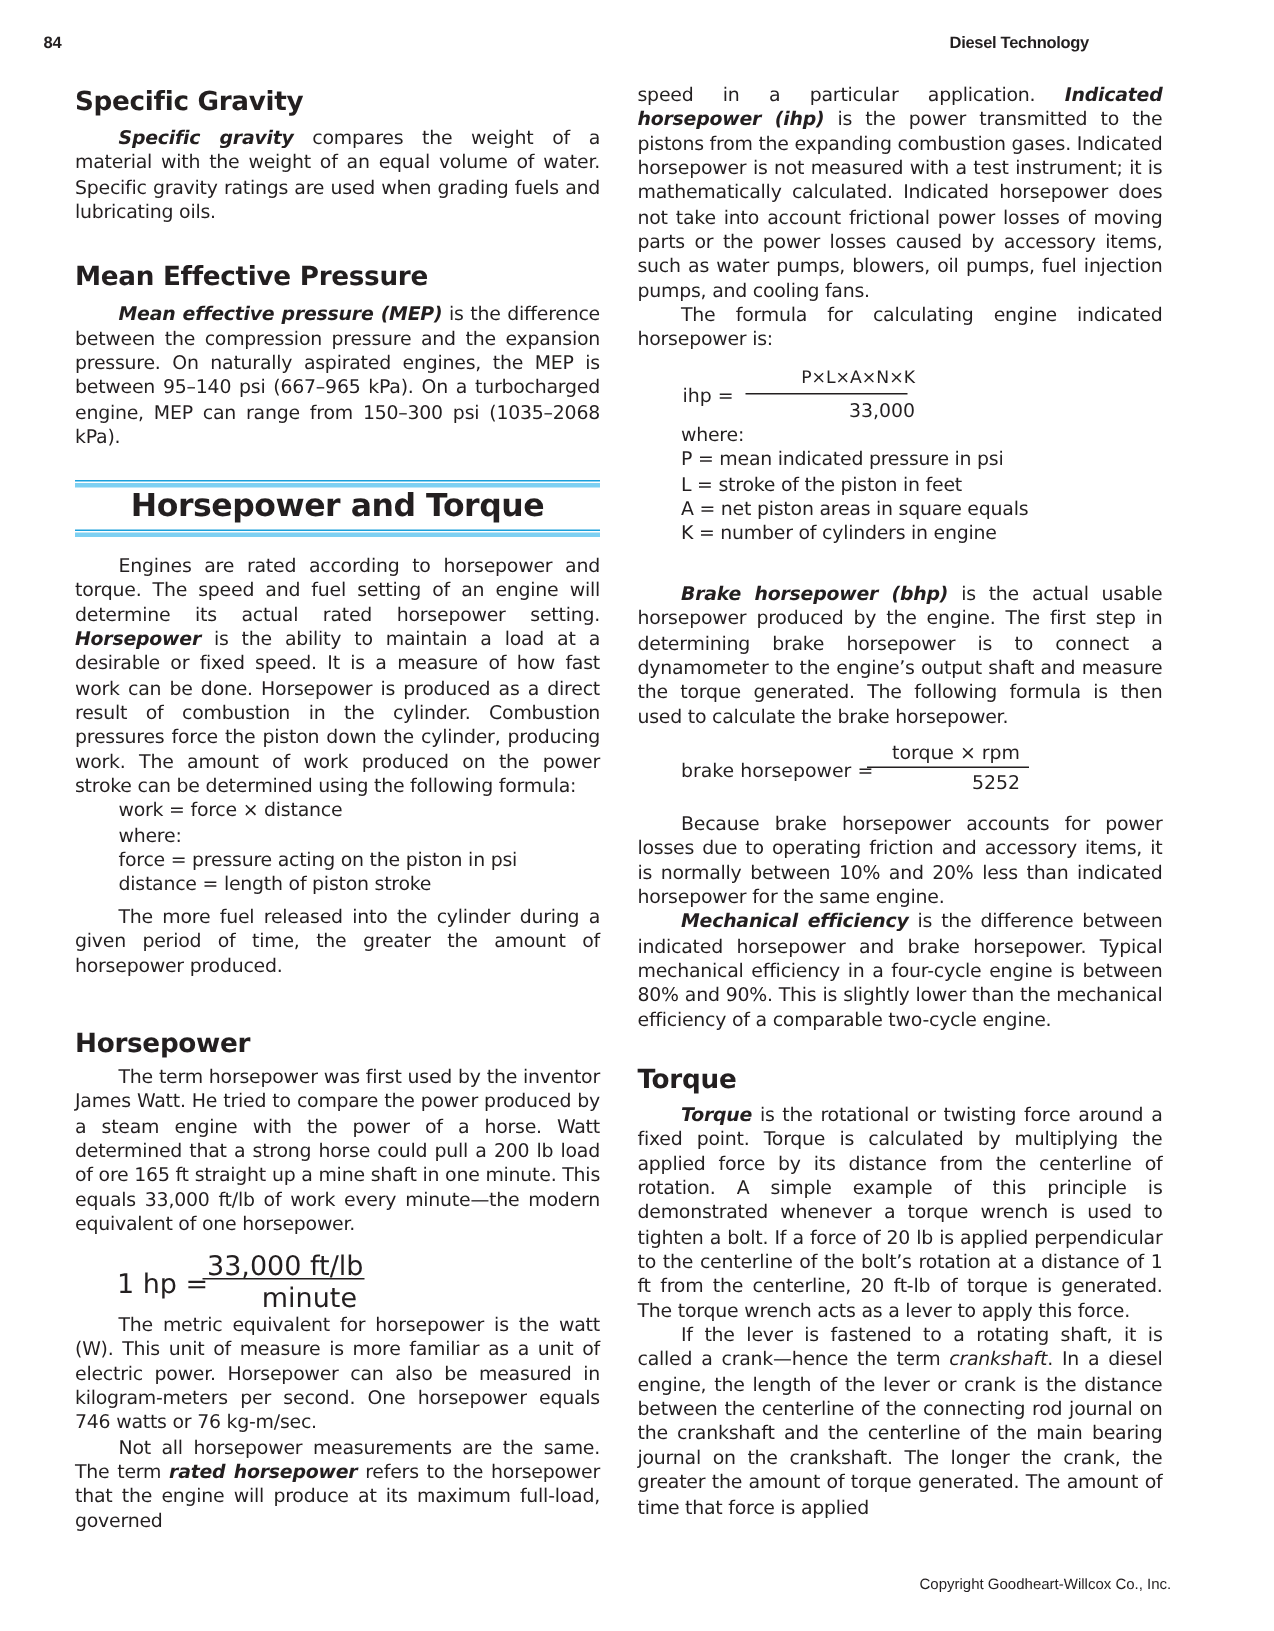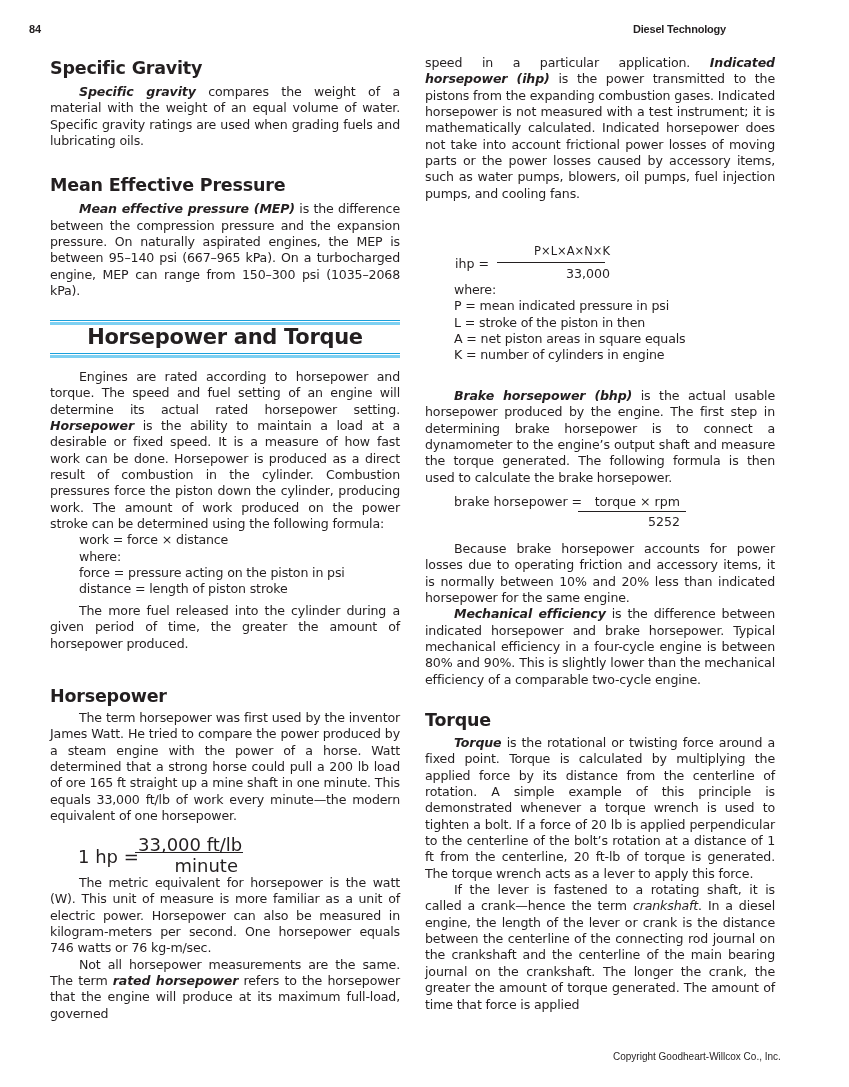--- a/index.html
+++ b/index.html
@@ -76,43 +76,44 @@
   <span class="den" style="left:60px; width:100px; top:21px;">minute</span>
 </div>
 
 <div class="col" style="left:50px; top:875px;">
   <p>The metric equivalent for horsepower is the watt (W). This unit of measure is more familiar as a unit of electric power. Horsepower can also be measured in kilogram-meters per second. One horsepower equals 746 watts or 76 kg-m/sec.</p>
   <p><span>Not all horsepower measurements are the same. The term </span><b><i>rated horsepower</i></b><span> refers to the horsepower that the engine will produce at its maximum full-load, governed</span></p>
 </div>
 
 <div class="col" style="left:425px; top:55px;">
   <p class="noind"><span>speed in a particular application. </span><b><i>Indicated horsepower (ihp)</i></b><span> is the power transmitted to the pistons from the expanding combustion gases. Indicated horsepower is not measured with a test instrument; it is mathematically calculated. Indicated horsepower does not take into account frictional power losses of moving parts or the power losses caused by accessory items, such as water pumps, blowers, oil pumps, fuel injection pumps, and cooling fans.</span></p>
+  <p>The formula for calculating engine indicated horsepower is:</p>
 </div>
 
 <div class="frac" style="left:455px; top:244px; width:160px; height:40px; font-size:12.6px;">
   <span class="lhs" style="left:0; top:12px;">ihp =</span>
   <span class="num" style="left:45px; width:110px; top:0; font-size:11.5px;">P×L×A×N×K</span>
   <div class="bar" style="left:42px; width:108px; top:18px;"></div>
   <span class="den" style="left:45px; width:110px; top:22px;">33,000</span>
 </div>
 
 <div class="col defs" style="left:454px; top:282px;">
   <div>where:</div>
   <div>P = mean indicated pressure in psi</div>
-  <div>L = stroke of the piston in then</div>
+  <div>L = stroke of the piston in feet</div>
   <div>A = net piston areas in square equals</div>
   <div>K = number of cylinders in engine</div>
 </div>
 
 <div class="col" style="left:425px; top:388px;">
   <p><b><i>Brake horsepower (bhp)</i></b><span> is the actual usable horsepower produced by the engine. The first step in determining brake horsepower is to connect a dynamometer to the engine’s output shaft and measure the torque generated. The following formula is then used to calculate the brake horsepower.</span></p>
 </div>
 
 <div class="frac" style="left:454px; top:494px; width:240px; height:40px; font-size:12.6px;">
-  <span class="lhs" style="left:0; top:0;">brake horsepower =</span>
+  <span class="lhs" style="left:0; top:12px;">brake horsepower =</span>
   <span class="num" style="left:126px; width:100px; top:0;">torque × rpm</span>
   <div class="bar" style="left:124px; width:108px; top:17px;"></div>
   <span class="den" style="left:126px; width:100px; top:20px;">5252</span>
 </div>
 
 <div class="col" style="left:425px; top:541px;">
   <p>Because brake horsepower accounts for power losses due to operating friction and accessory items, it is normally between 10% and 20% less than indicated horsepower for the same engine.</p>
   <p><b><i>Mechanical efficiency</i></b><span> is the difference between indicated horsepower and brake horsepower. Typical mechanical efficiency in a four-cycle engine is between 80% and 90%. This is slightly lower than the mechanical efficiency of a comparable two-cycle engine.</span></p>
 </div>
 

